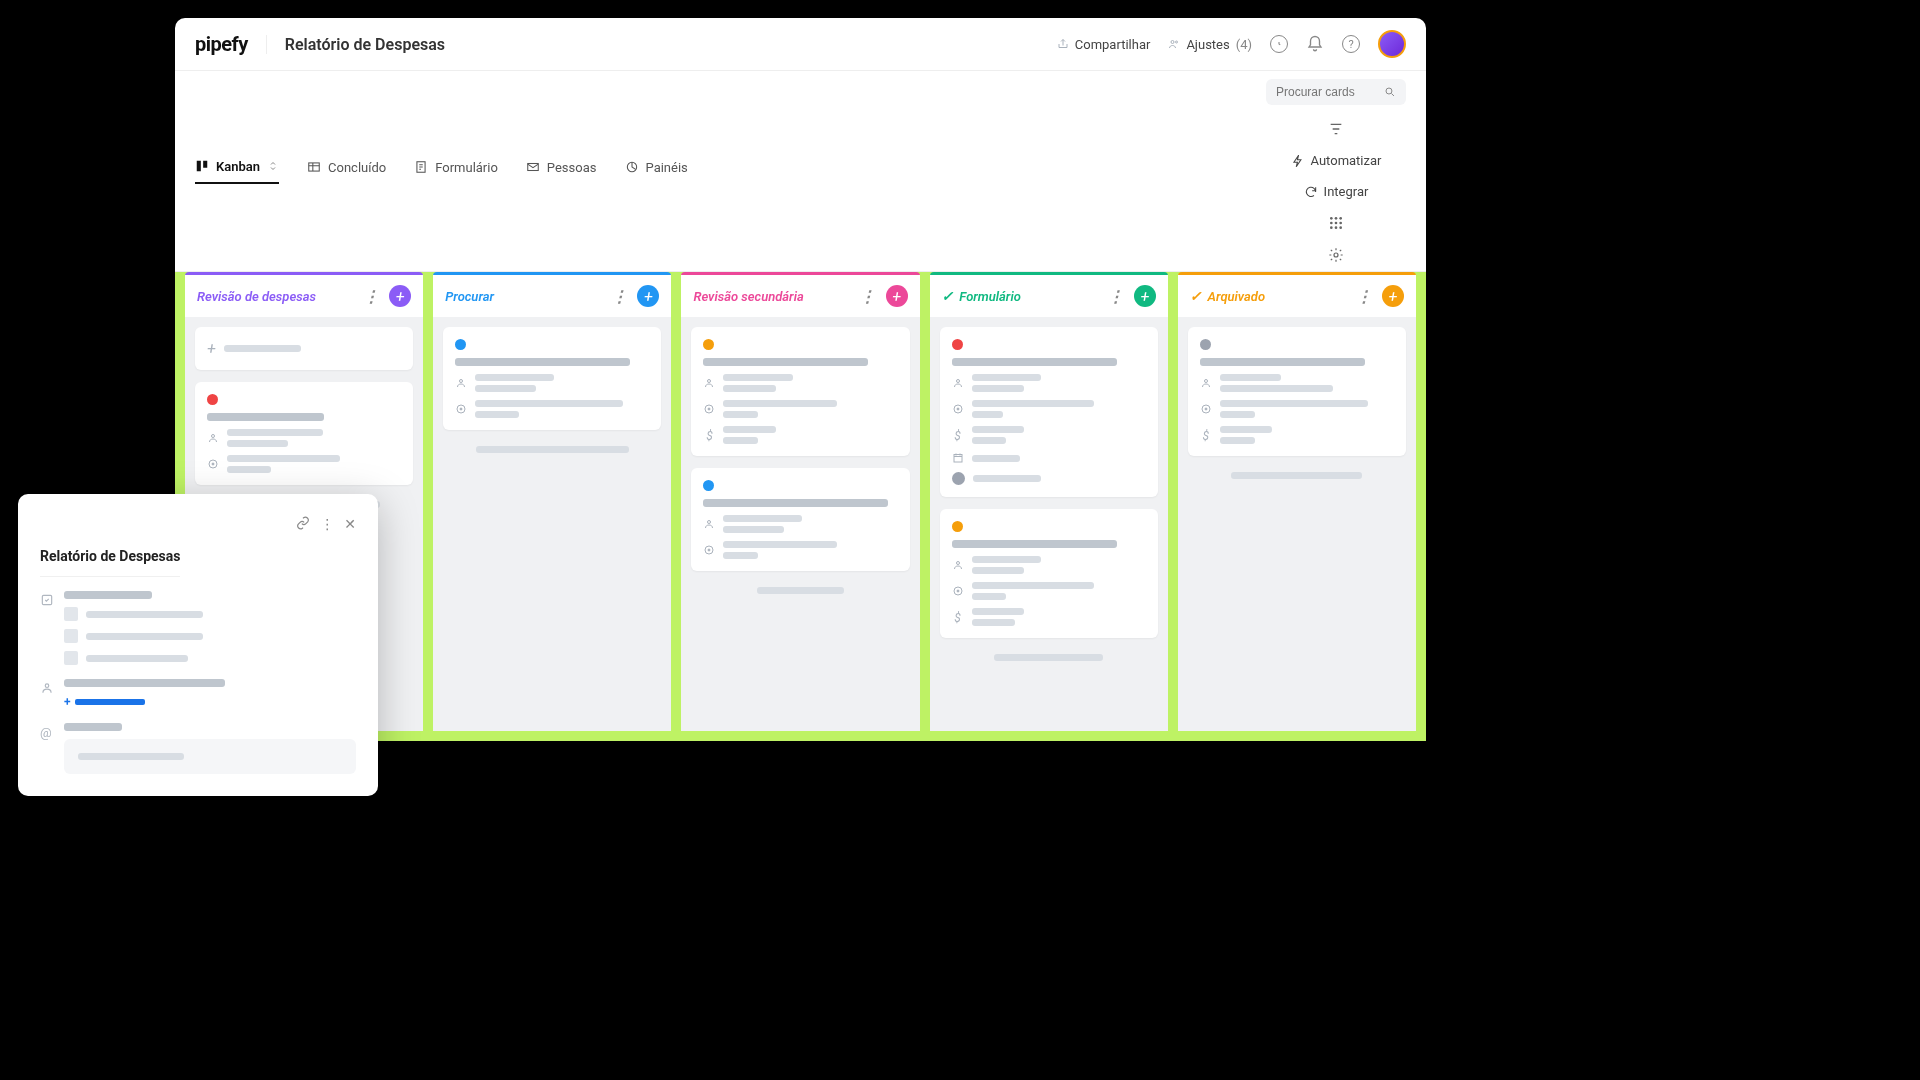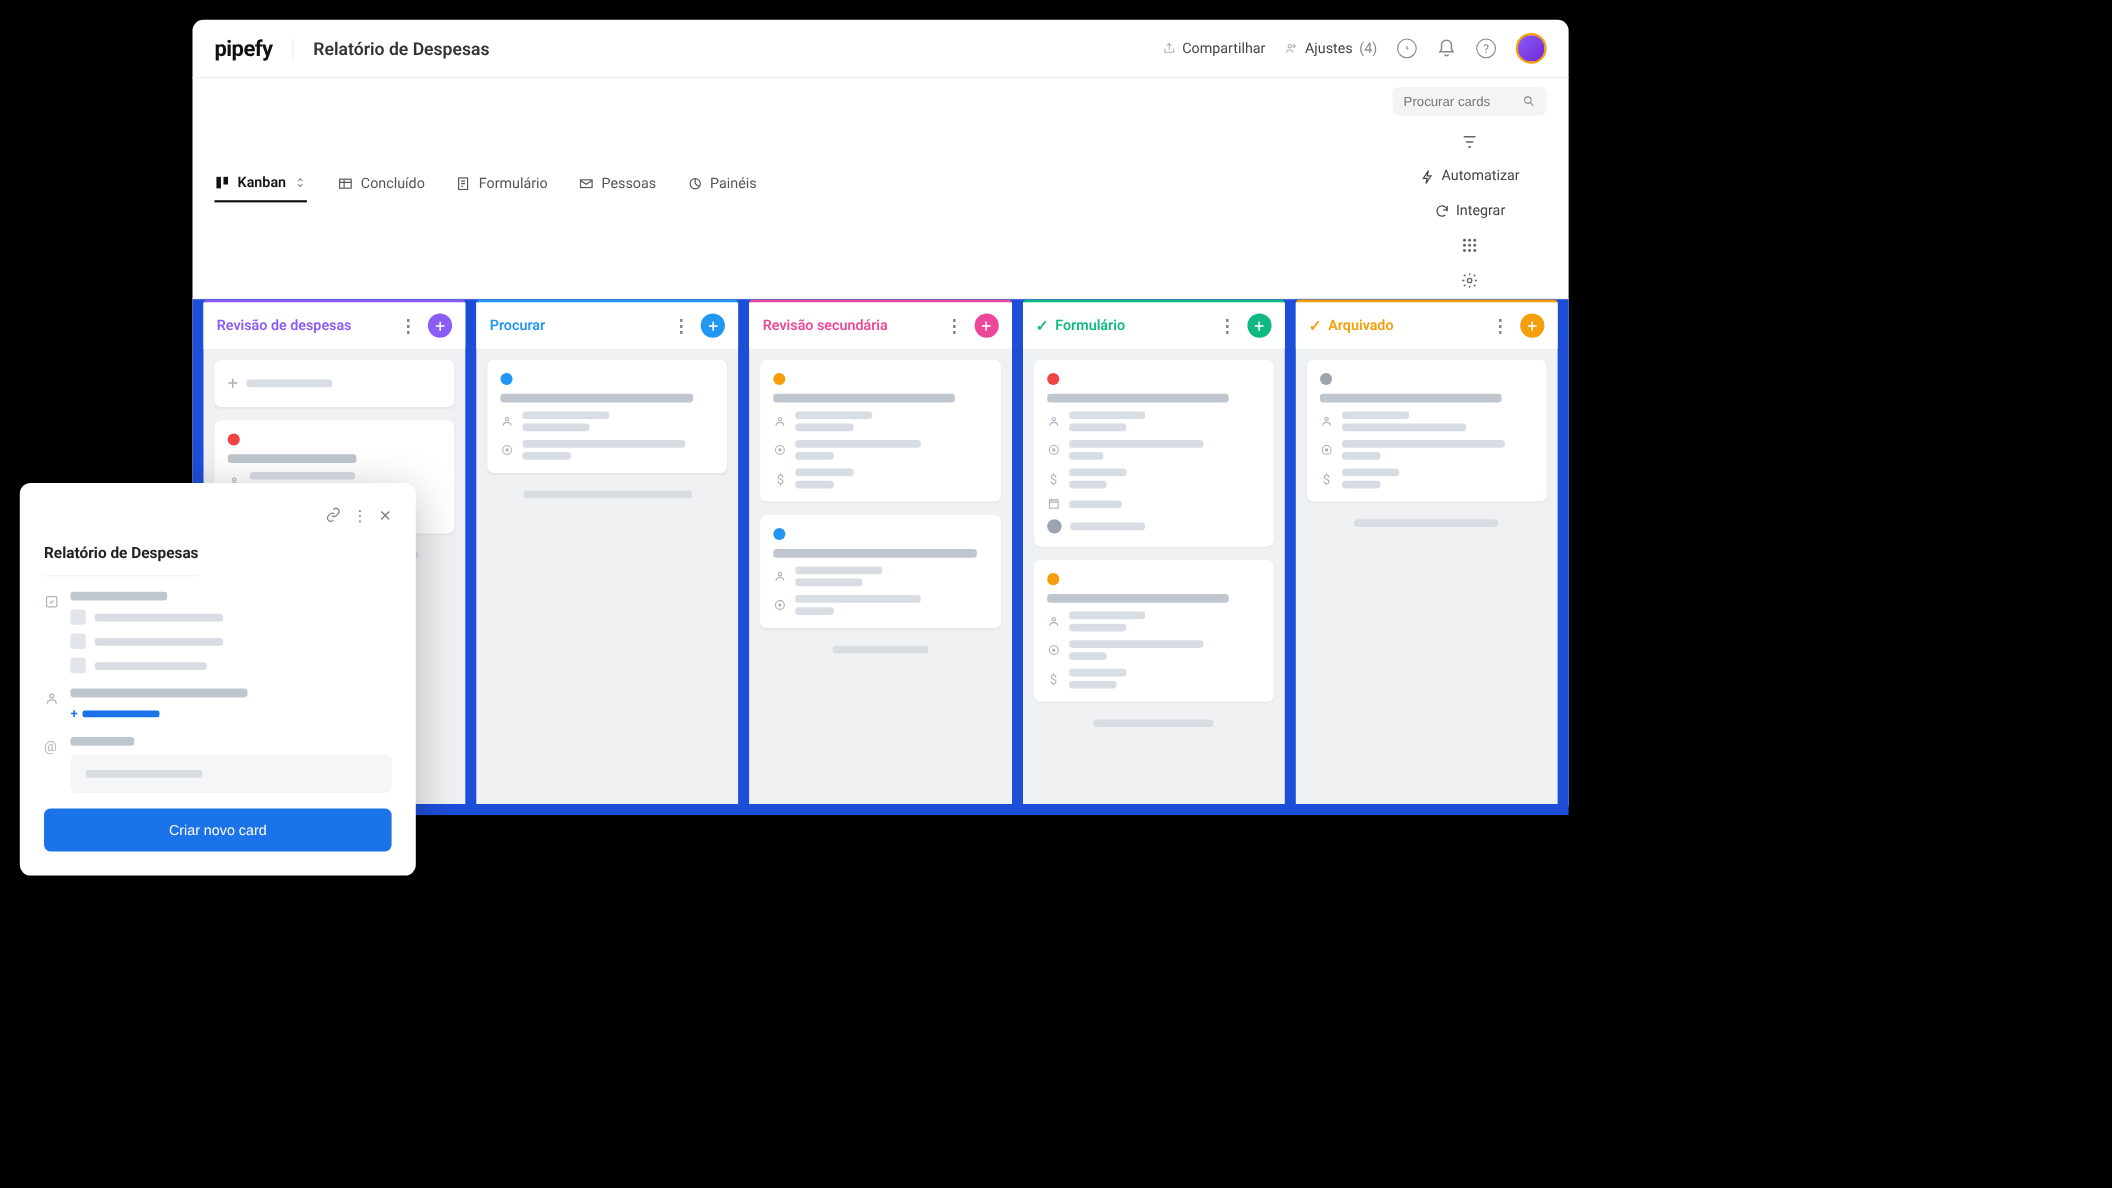--- a/index.html
+++ b/index.html
@@ -12,21 +12,21 @@
 .header-btn { display: inline-flex; align-items: center; gap: 6px; cursor: pointer; color: #444; }
 .avatar { width: 28px; height: 28px; border-radius: 50%; background: linear-gradient(135deg, #8b5cf6, #6d28d9); border: 2px solid #f59e0b; }
 .icon-circle { width: 18px; height: 18px; border: 1.5px solid #888; border-radius: 50%; display: inline-flex; align-items: center; justify-content: center; font-size: 11px; color: #888; }
 .toolbar { display: flex; align-items: center; padding: 8px 20px; border-bottom: 1px solid #eee; gap: 28px; }
 .tab { display: inline-flex; align-items: center; gap: 7px; color: #555; font-size: 13px; cursor: pointer; padding-bottom: 8px; }
 .tab.active { color: #111; font-weight: 600; border-bottom: 2px solid #111; }
 .toolbar-right { margin-left: auto; display: flex; align-items: center; gap: 16px; flex-direction: column; }
 .search-box { display: flex; align-items: center; background: #f3f4f6; border-radius: 6px; padding: 6px 10px; width: 140px; gap: 6px; }
 .search-input { border: none; background: transparent; outline: none; font-size: 12px; width: 100%; color: #666; }
 .tool-btn { display: inline-flex; align-items: center; gap: 6px; color: #444; font-size: 13px; cursor: pointer; }
-.board { flex: 1; display: flex; gap: 10px; padding: 0 10px 10px 10px; overflow-x: auto; background: #1d4ed8; }
+.board { flex: 1; display: flex; gap: 10px; padding: 0 10px 10px 10px; overflow-x: auto; background: #bef264; font-style: italic; }
 .column { flex: 1; min-width: 0; display: flex; flex-direction: column; border-top: 3px solid; border-radius: 4px 4px 0 0; background: #f0f1f3; }
 .col-header { display: flex; align-items: center; background: #fff; padding: 10px 12px; gap: 6px; font-size: 13px; font-weight: 600; }
 .col-title { flex: 1; }
 .col-more { color: #888; cursor: pointer; padding: 0 4px; font-size: 16px; }
 .col-add-btn { width: 22px; height: 22px; border-radius: 50%; display: flex; align-items: center; justify-content: center; color: #fff; font-size: 16px; font-weight: 400; cursor: pointer; }
 .col-body { padding: 10px; display: flex; flex-direction: column; gap: 12px; }
 .card { background: #fff; border-radius: 6px; padding: 12px; display: flex; flex-direction: column; gap: 8px; box-shadow: 0 1px 2px rgba(0,0,0,0.05); }
 .dot { width: 11px; height: 11px; border-radius: 50%; }
 .sk-line { background: #d8dde3; border-radius: 3px; height: 7px; }
 .sk-line.dark { background: #bfc6ce; }
@@ -489,14 +489,13 @@
   <div class="modal-field">
     <span class="modal-field-icon" style="font-size:13px">@</span>
     <div class="modal-field-body">
       <div class="sk-line dark" style="width:20%;height:8px"></div>
       <div class="big-input">
           <div class="sk-line" style="width:40%"></div>
         </div>
     </div>
   </div>
 
-  <button class="primary-btn">Criar novo card</button>
 </div>
 
 </body></html>

